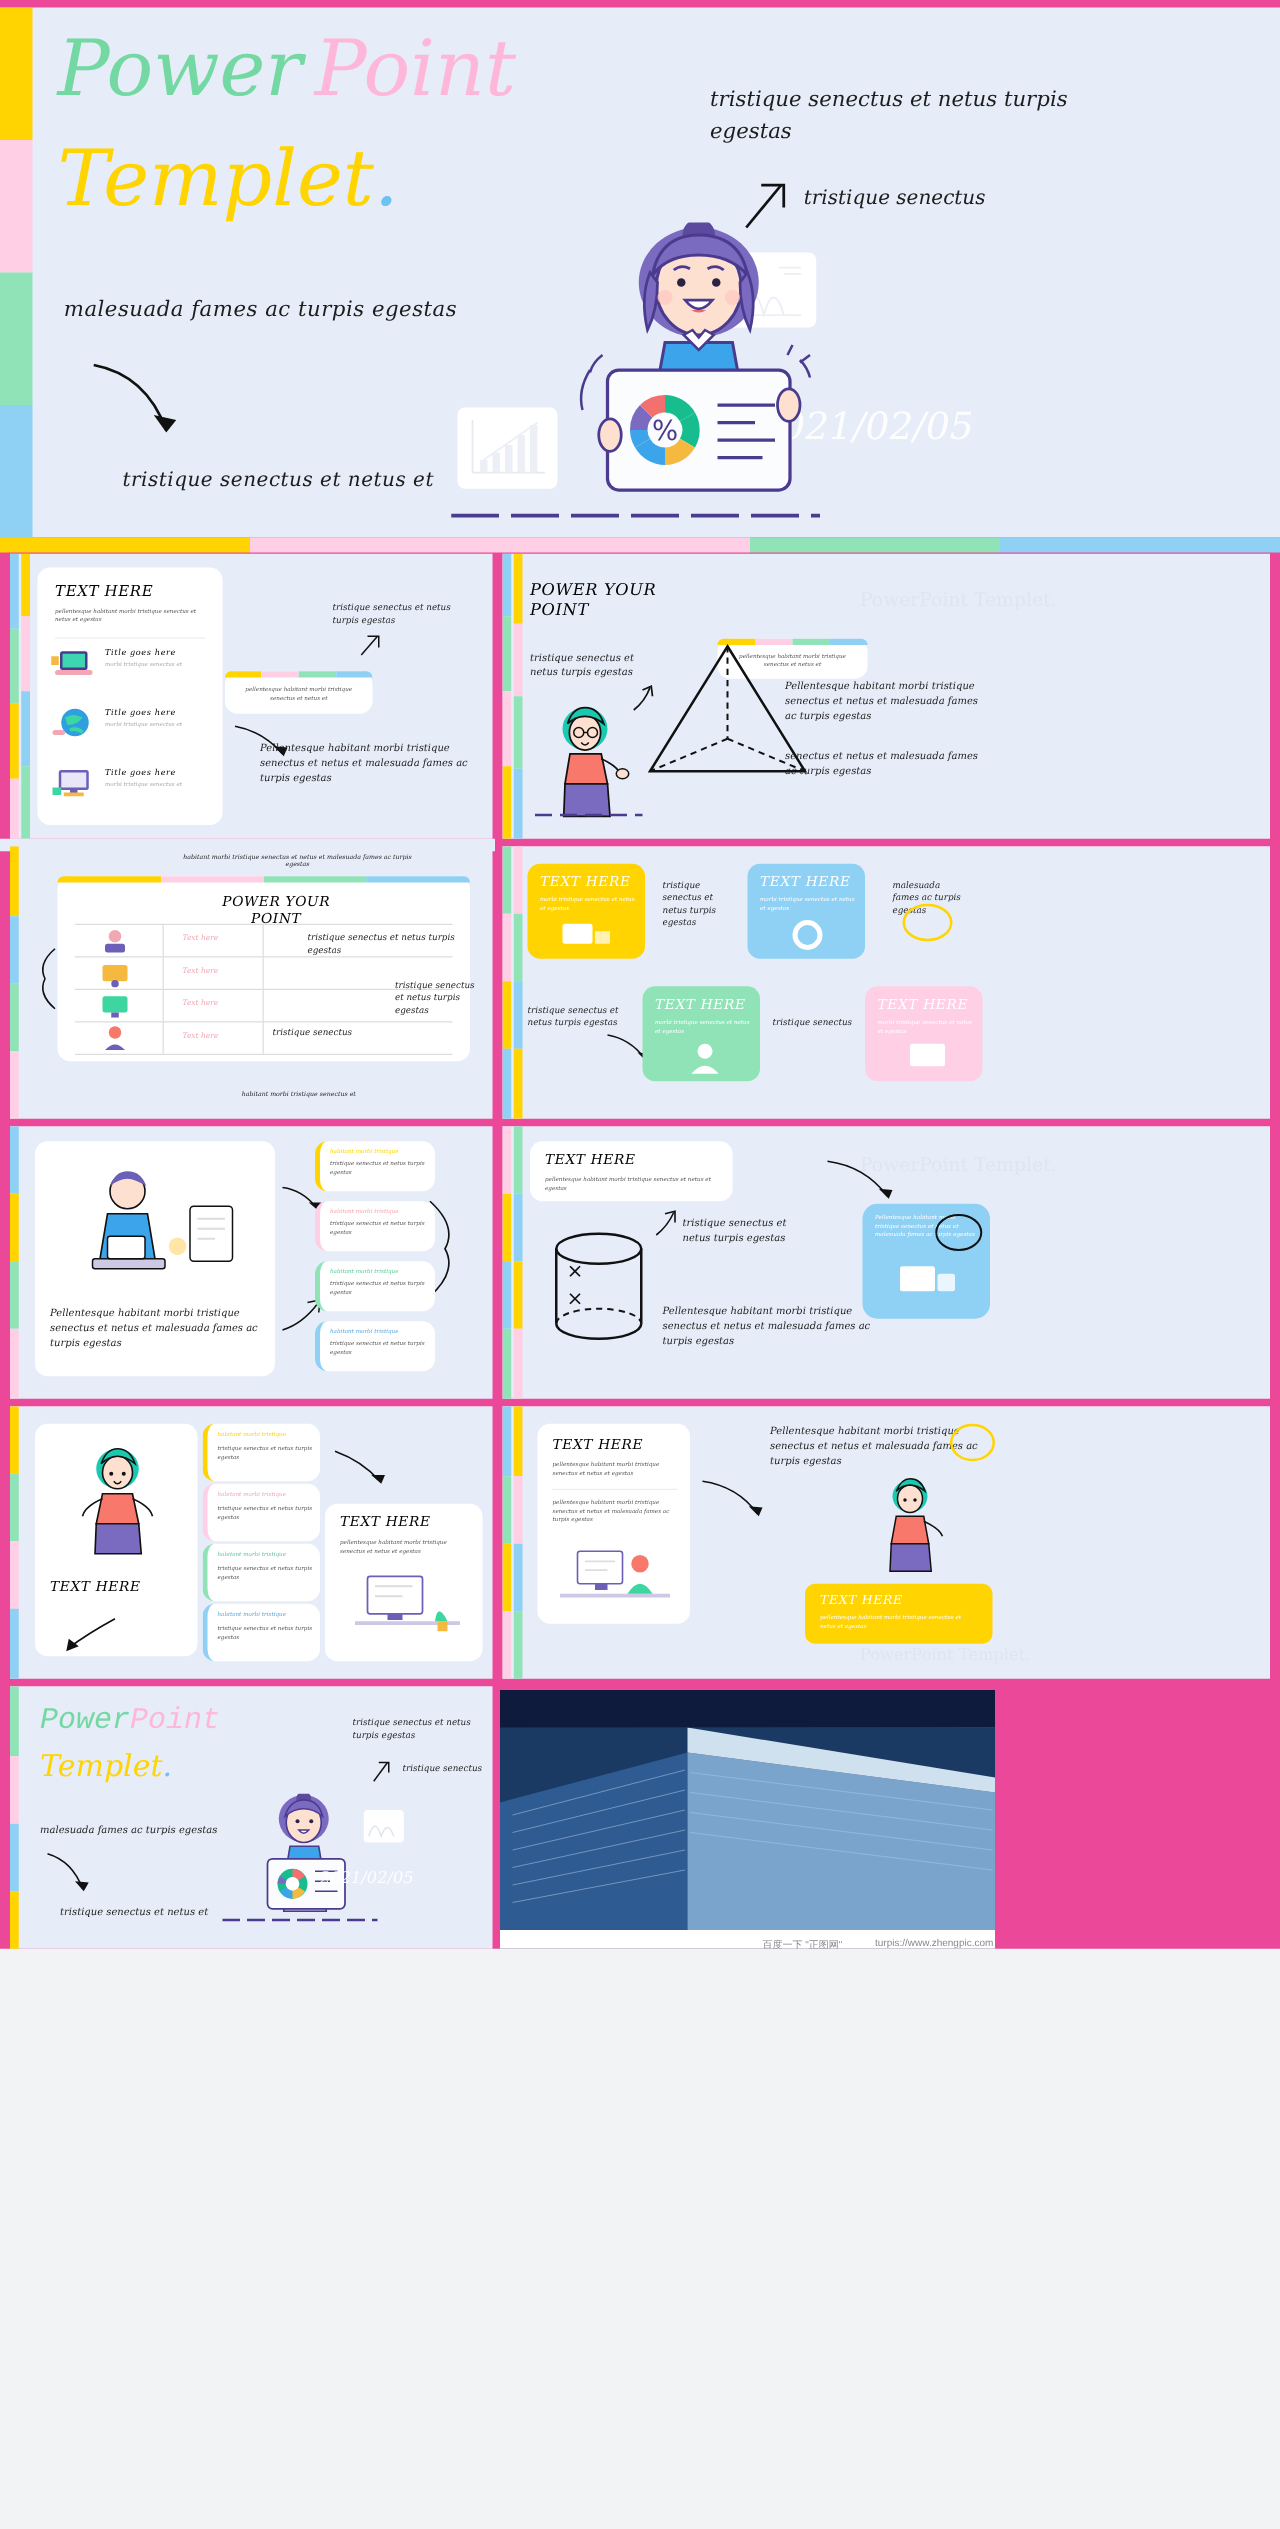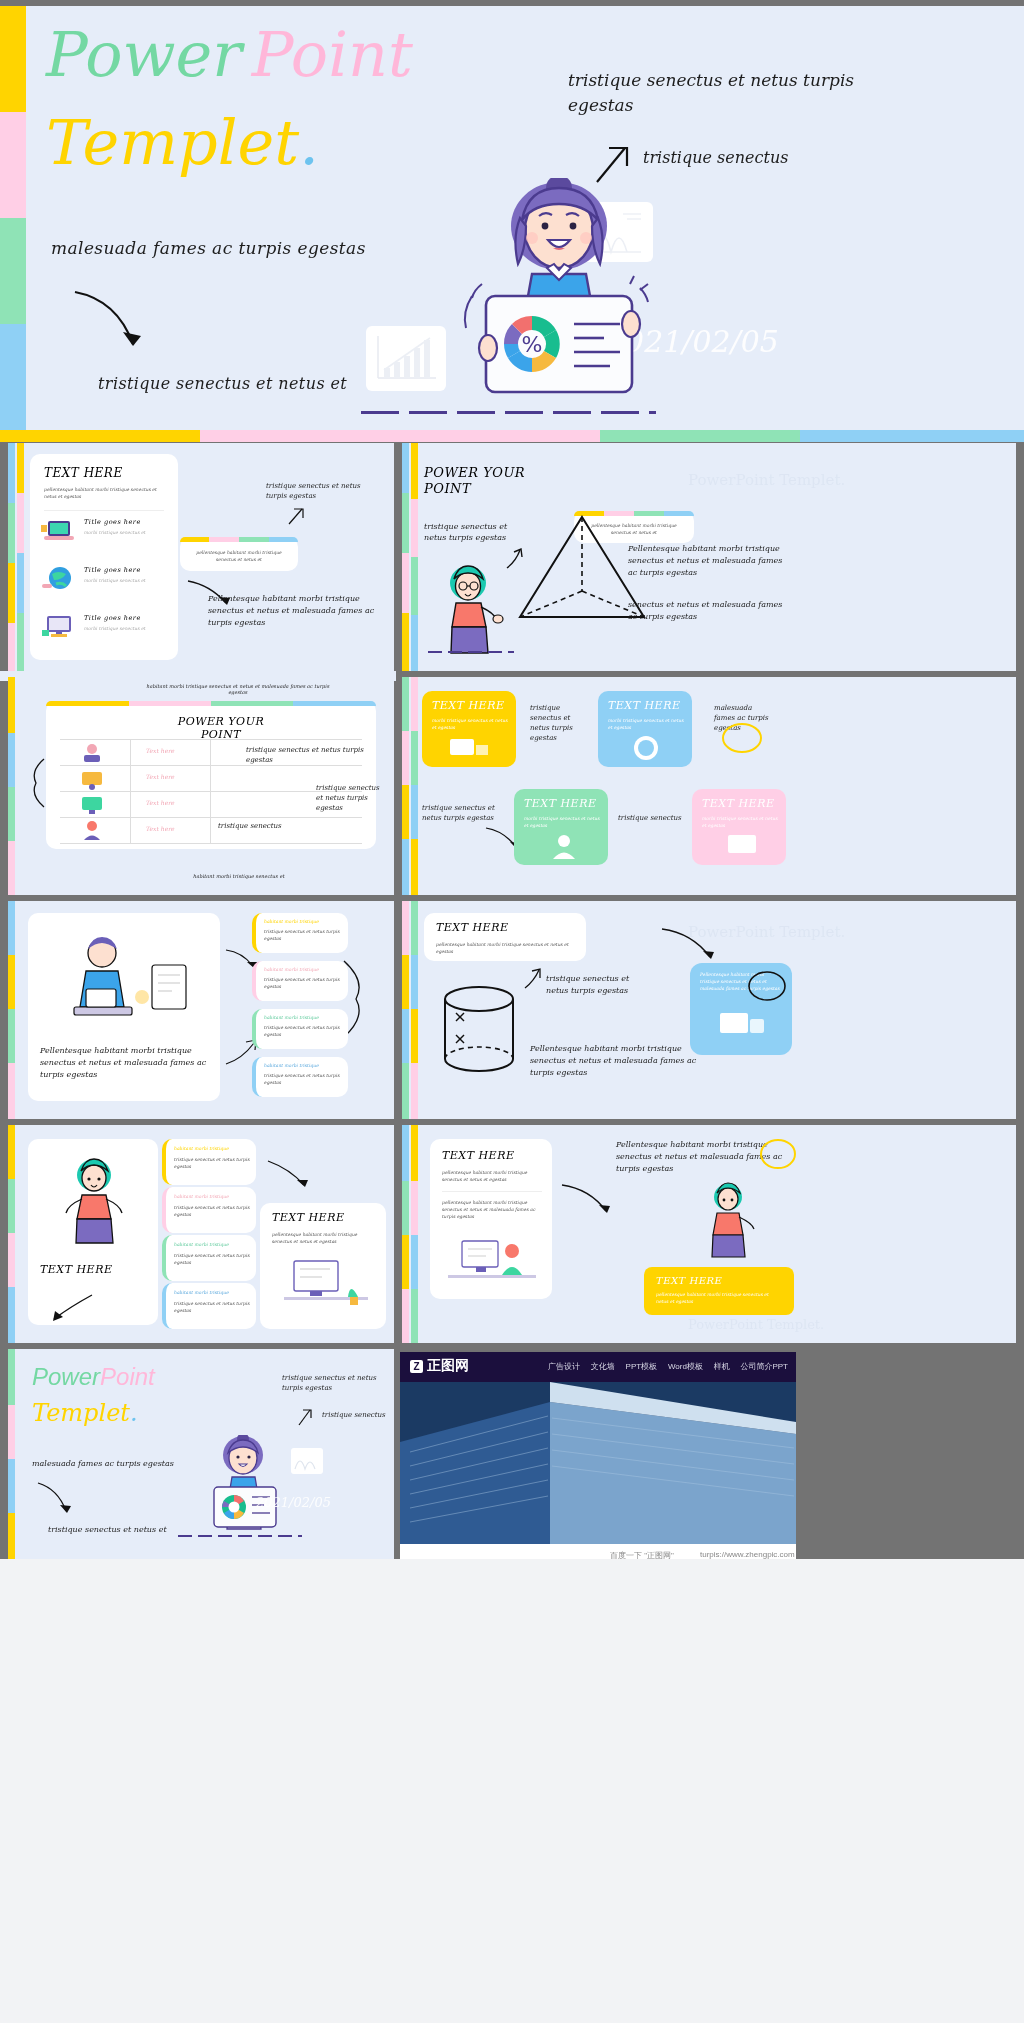--- a/index.html
+++ b/index.html
@@ -1,17 +1,17 @@
 <!DOCTYPE html>
 <html><head>
 <meta charset="utf-8">
 <style>
   * { box-sizing: border-box; margin:0; padding:0; }
   html,body { width:1024px; height:2023px; background:#f2f3f5; font-family:"Liberation Serif", serif; }
-  .page { position:relative; width:1024px; height:1559px; background:#737373; overflow:hidden; }
+  .page { position:relative; width:1024px; height:1559px; background:#ec4899; overflow:hidden; }
 
   
   .cover { position:absolute; left:0; top:6px; width:1024px; height:424px; background:#e6edf9; overflow:hidden; }
   .cover-bars { position:absolute; left:0; top:0; width:26px; height:424px; }
   .cover-bars div { width:26px; }
   .bar-y { background:#ffd400; }
   .bar-p { background:#ffcfe6; }
   .bar-g { background:#8fe3b6; }
   .bar-b { background:#8fd0f5; }
 
@@ -667,21 +667,21 @@
     <div class="wm" style="left:286px;top:192px;color:#d6e0ef;font-size:13px;">PowerPoint Templet.</div>
   </div>
 
   <div class="slide" style="left:8px; top:1349px; width:386px; height:218px;">
     <div class="vbar" style="left:0; top:0; height:56px; background:#8fe3b6;"></div>
     <div class="vbar" style="left:0; top:56px; height:54px; background:#ffcfe6;"></div>
     <div class="vbar" style="left:0; top:110px; height:54px; background:#8fd0f5;"></div>
     <div class="vbar" style="left:0; top:164px; height:54px; background:#ffd400;"></div>
 
     <div style="position:absolute;left:24px;top:14px;width:220px;">
-      <div style="font-family:Liberation Sans, sans-serif;font-style:italic;font-size:24px;line-height:28px;white-space:nowrap;">
+      <div style="font-family:Liberation Mono, monospace;font-style:italic;font-size:24px;line-height:28px;white-space:nowrap;">
         <span class="t-green">Power</span><span class="t-pink">Point</span>
       </div>
       <div style="font-family:'DejaVu Serif',serif;font-style:italic;font-size:24px;line-height:28px;margin-top:8px;white-space:nowrap;">
         <span class="t-yellow">Templet</span><span class="t-blue">.</span>
       </div>
     </div>
 
     <div class="sl-txt" style="left:24px;top:110px;font-size:8px;">malesuada fames ac turpis egestas</div>
     <div class="sl-txt" style="left:40px;top:176px;font-size:8px;">tristique senectus et netus et</div>
 
@@ -723,34 +723,20 @@
     <div style="position:absolute;left:170px;top:186px;width:124px;height:2px;background:repeating-linear-gradient(90deg,#4b3b8f 0 14px, transparent 14px 20px);"></div>
     <svg style="position:absolute;left:282px;top:98px;" width="34" height="28" viewBox="0 0 34 28">
         <rect x="1" y="1" width="32" height="26" rx="3" fill="#fff"></rect>
         <path d="M5 22 Q10 6 15 22 Q20 8 25 22" stroke="#dfe5ee" stroke-width="1.2" fill="none"></path>
       </svg>
 
     <div class="sl-txt" style="left:248px;top:146px;font-size:13px;color:#fff;opacity:.9;">2021/02/05</div>
   </div>
 
   <div class="banner">
-    <div class="banner-nav">
-      <div class="banner-logo">
-        <span style="display:inline-block;width:13px;height:13px;background:#fff;color:#1b0f3d;text-align:center;line-height:13px;border-radius:2px;font-size:10px;">Z</span>
-        <span>正图网</span>
-      </div>
-      <div class="banner-nav-items">
-        <span>广告设计</span>
-        <span>文化墙</span>
-        <span>PPT模板</span>
-        <span>Word模板</span>
-        <span>样机</span>
-        <span>公司简介PPT</span>
-      </div>
-    </div>
 
     <div class="banner-photo">
       <svg width="396" height="162" viewBox="0 0 396 162">
         <rect width="396" height="162" fill="#1b3a63"></rect>
         <polygon points="0,60 150,20 150,162 0,162" fill="#2f5b93"></polygon>
         <polygon points="150,20 396,52 396,162 150,162" fill="#7ba4cc"></polygon>
         <g stroke="#a9c6e2" stroke-width="0.8" opacity=".55">
           <line x1="10" y1="70" x2="148" y2="34"></line>
             <line x1="10" y1="84" x2="148" y2="50"></line>
           <line x1="10" y1="98" x2="148" y2="66"></line>

